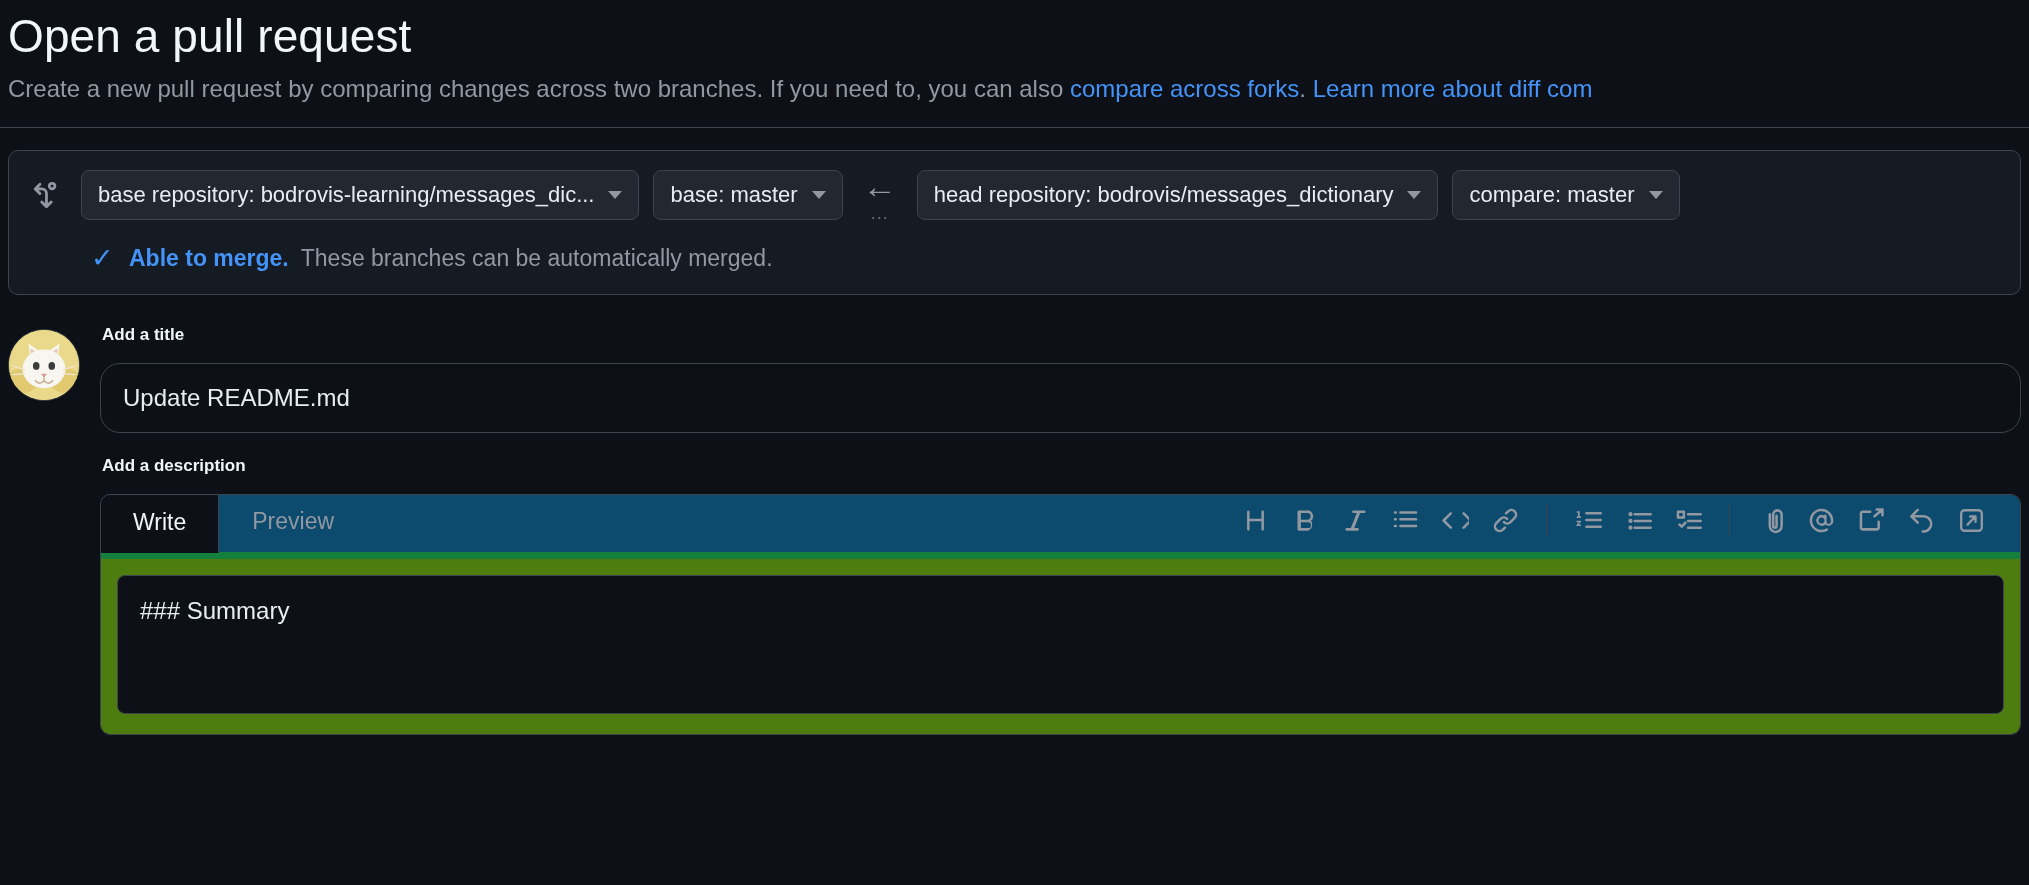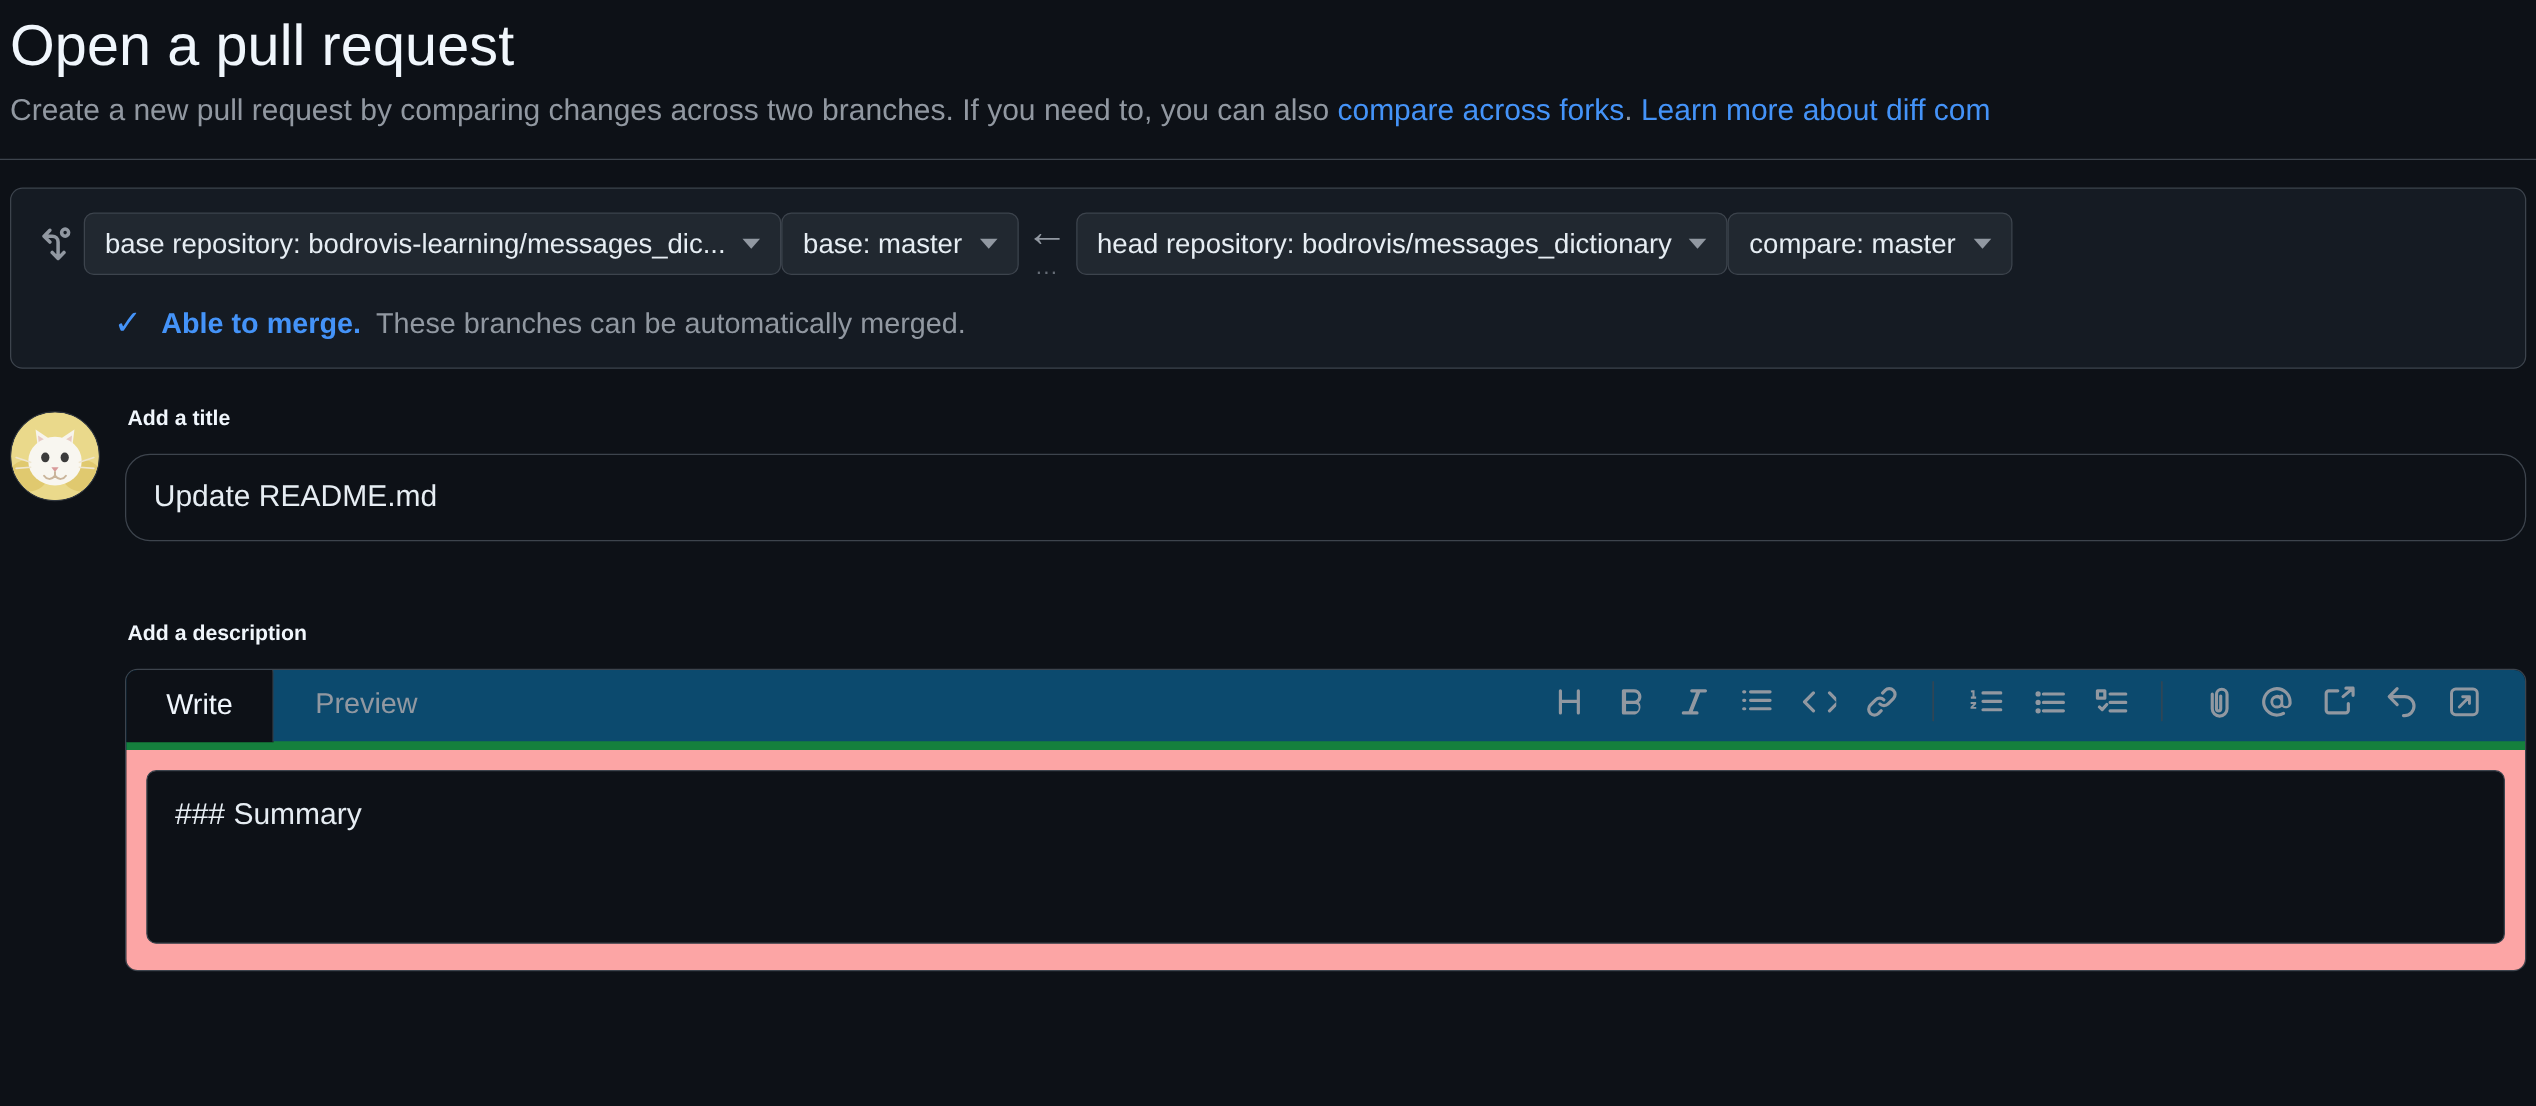--- a/index.html
+++ b/index.html
@@ -64,20 +64,21 @@
     margin: 22px 8px 0 8px;
     border: 1px solid #3d444d;
     border-radius: 10px;
     background: #151b23;
     padding: 18px 20px 22px 20px;
     width: calc(2029px - 16px);
   }
   .compare-row {
     display: flex;
     align-items: center;
+    gap: 14px;
     height: 52px;
   }
   .compare-icon {
     width: 34px;
     height: 34px;
     flex: 0 0 auto;
     display: flex;
     align-items: center;
     justify-content: center;
     color: #9198a1;
@@ -184,21 +185,21 @@
     background: #0d1117;
     border: 1px solid #3d444d;
     border-radius: 20px;
     color: #e6edf3;
     font-size: 24px;
     padding: 0 22px;
     font-family: "Liberation Sans", sans-serif;
     outline: none;
   }
 
-  .desc-label { margin-top: 64px; }
+  .desc-label { margin-top: 23px; }
 
   .editor {
     border: 1px solid #3d444d;
     border-radius: 10px;
     background: #0d1117;
     width: 100%;
     overflow: hidden;
   }
   .editor-tabs {
     display: flex;
@@ -253,21 +254,21 @@
   .tool-sep {
     width: 1px;
     height: 32px;
     background: #3d444d;
     margin: 0 14px;
     flex: 0 0 auto;
   }
 
   .editor-body {
     padding: 16px;
-    background: #fca5a5;
+    background: #4d7c0f;
   }
   .desc-textarea {
     width: 100%;
     min-height: 120px;
     background: #0d1117;
     border: 1px solid #3d444d;
     border-radius: 8px;
     color: #e6edf3;
     font-size: 24px;
     padding: 18px 22px;

